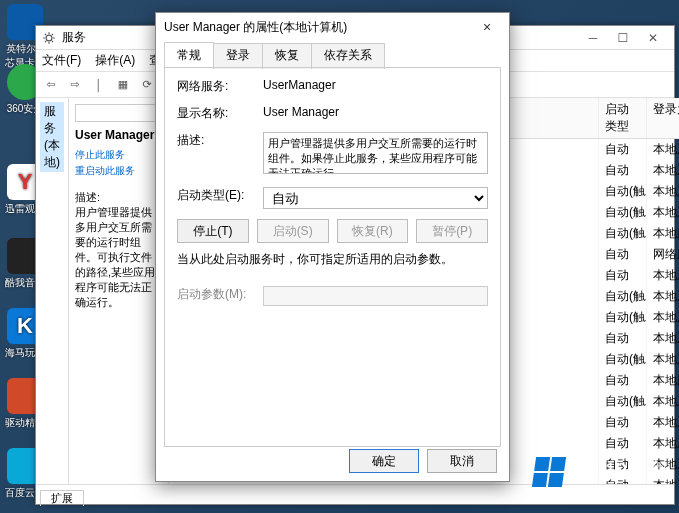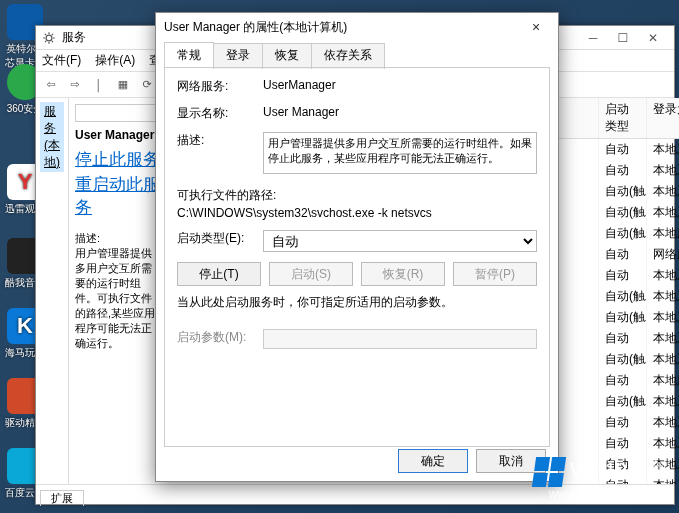--- a/index.html
+++ b/index.html
@@ -8,35 +8,35 @@
   
   .svc-window { position:absolute; left:35px; top:25px; width:640px; height:480px; background:#fff; border:1px solid #888; box-shadow:0 0 6px rgba(0,0,0,.4); }
   .svc-title { height:24px; display:flex; align-items:center; padding:0 6px; font-size:12px; border-bottom:1px solid #ddd; }
   .svc-title .tgear { width:14px; height:14px; margin-right:6px; display:inline-block; }
   .svc-title .winbtns { margin-left:auto; display:flex; }
   .svc-title .winbtns span { width:30px; text-align:center; font-size:12px; color:#555; }
   .svc-menu { height:22px; display:flex; align-items:center; padding:0 6px; font-size:12px; gap:14px; border-bottom:1px solid #e0e0e0; }
   .svc-tool { height:26px; display:flex; align-items:center; padding:0 4px; gap:2px; border-bottom:1px solid #e0e0e0; }
   .svc-tool .tb { width:22px; height:20px; display:flex; align-items:center; justify-content:center; color:#555; font-size:11px; }
   .svc-body { display:flex; height:calc(100% - 72px - 20px); }
-  .svc-tree { width:90px; border-right:1px solid #ddd; padding:4px; font-size:12px;text-decoration:underline; }
+  .svc-tree { width:90px; border-right:1px solid #ddd; padding:4px; font-size:12px; }
   .svc-tree .node { background:#cde8ff; padding:1px 4px; }
   .svc-main { flex:1; display:flex; }
   .svc-detail { width:100px; border-right:1px solid #eee; padding:6px; font-size:12px; overflow:hidden; }
   .svc-detail h4 { font-size:12px; font-weight:bold; margin-bottom:6px; }
-  .svc-detail a { color:#06c; display:block; font-size:17px; margin:2px 0; text-decoration:underline; }
+  .svc-detail a { color:#06c; display:block; font-size:10px; margin:2px 0; }
   .svc-grid { flex:1; font-size:12px; overflow:hidden; }
   .svc-grid .hdr { display:flex; background:#fafafa; border-bottom:1px solid #ddd; }
   .svc-grid .hdr div { padding:3px 6px; border-right:1px solid #eee; }
   .svc-grid .row { display:flex; }
   .svc-grid .row div { padding:2px 6px; border-right:1px solid #f5f5f5; white-space:nowrap; overflow:hidden; }
   .svc-foot { height:26px; border-top:1px solid #ddd; font-size:11px; padding-left:4px; display:flex; align-items:center; }
 
   
-  .dlg { position:absolute; left:155px; top:12px; width:404px; height:470px; background:#fff; border:1px solid #888; box-shadow:0 4px 18px rgba(0,0,0,.5); font-size:12px; }
+  .dlg { position:absolute; left:155px; top:12px; width:355px; height:470px; background:#fff; border:1px solid #888; box-shadow:0 4px 18px rgba(0,0,0,.5); font-size:12px; }
   .dlg-title { height:28px; display:flex; align-items:center; padding:0 8px; }
   .dlg-title .txt { flex:1; }
   .dlg-title .x { width:28px; text-align:center; font-size:14px; color:#333; cursor:pointer; }
   .tabs { display:flex; padding:0 8px; }
   .tabs .tab { padding:4px 12px; border:1px solid #ccc; border-bottom:none; background:#fff; margin-right:-1px; position:relative; top:1px; }
   .tabs .tab.inactive { background:#f3f3f3; top:2px; padding:3px 12px; }
   .tabpanel { margin:0 8px 8px; border:1px solid #ccc; padding:10px 12px; height:380px; position:relative; }
   .frow { display:flex; margin-bottom:10px; }
   .frow .lbl { width:86px; }
   .frow .val { flex:1; }
@@ -246,24 +246,20 @@
       <div class="val">UserManager</div>
     </div>
     <div class="frow">
       <div class="lbl">显示名称:</div>
       <div class="val">User Manager</div>
     </div>
     <div class="frow">
       <div class="lbl">描述:</div>
       <div class="val"><textarea class="desc" readonly="" style="">用户管理器提供多用户交互所需要的运行时组件。如果停止此服务，某些应用程序可能无法正确运行。</textarea></div>
     </div>
-    <div style="margin-bottom:10px">
-      <div>可执行文件的路径:</div>
-      <div style="margin-top:2px">C:\WINDOWS\system32\svchost.exe -k netsvcs</div>
-    </div>
     <div class="frow">
       <div class="lbl">启动类型(E):</div>
       <div class="val">
         <select class="sel">
           <option>自动</option>
         </select>
       </div>
     </div>
     <div class="btnrow">
       <button>停止(T)</button>

